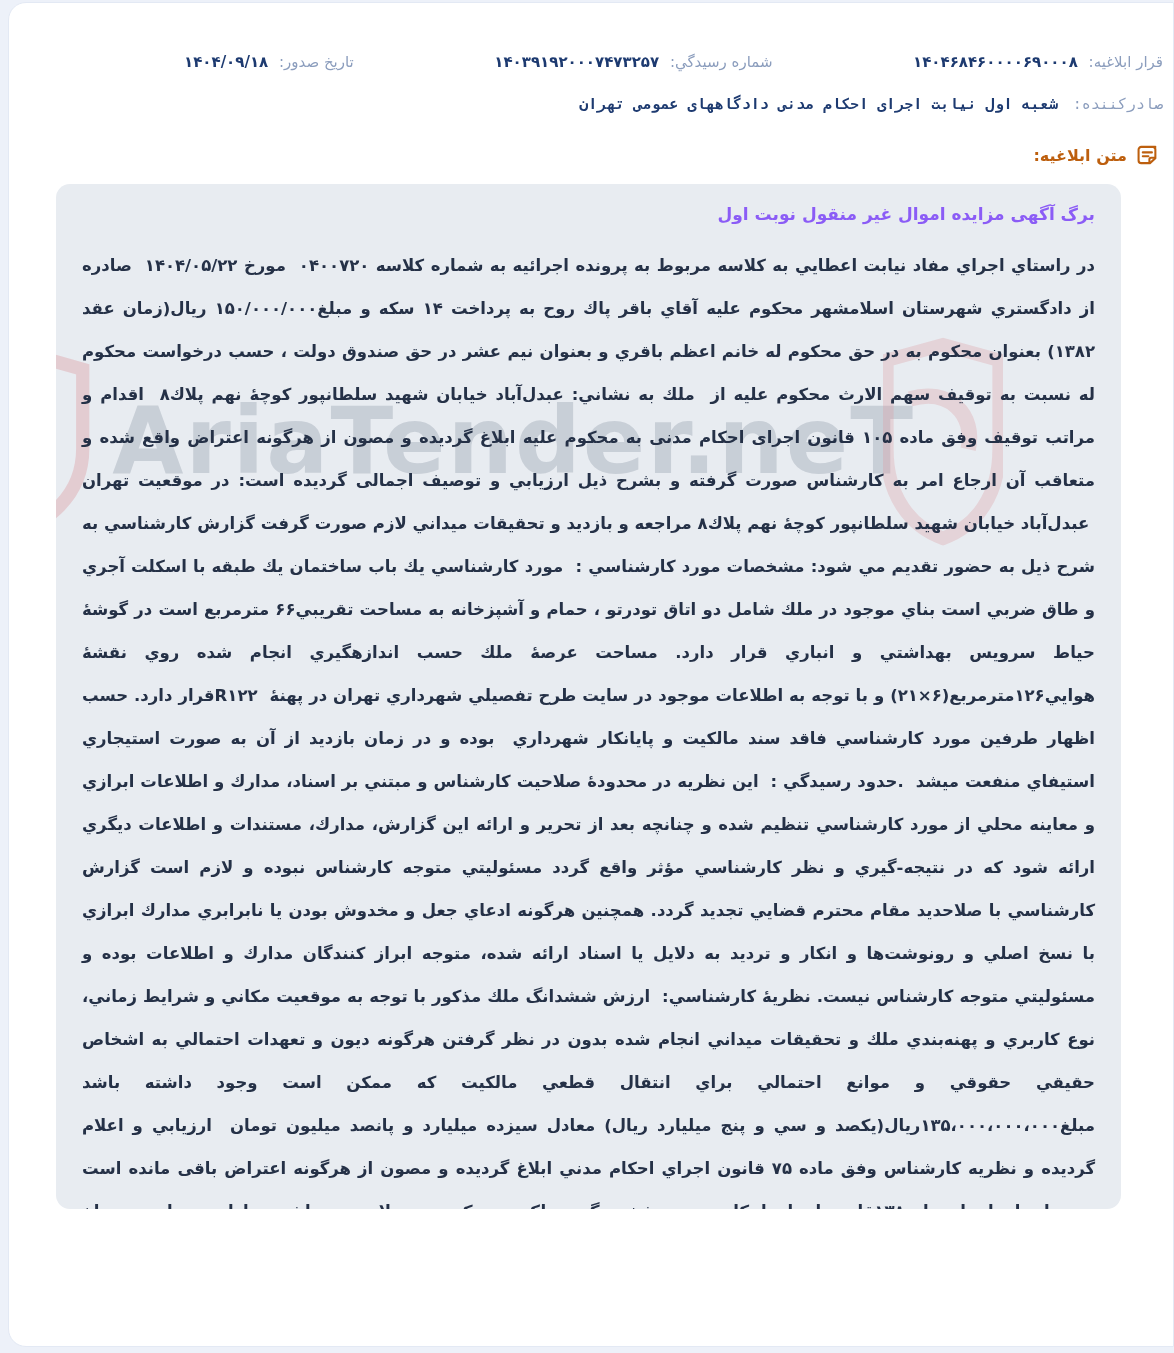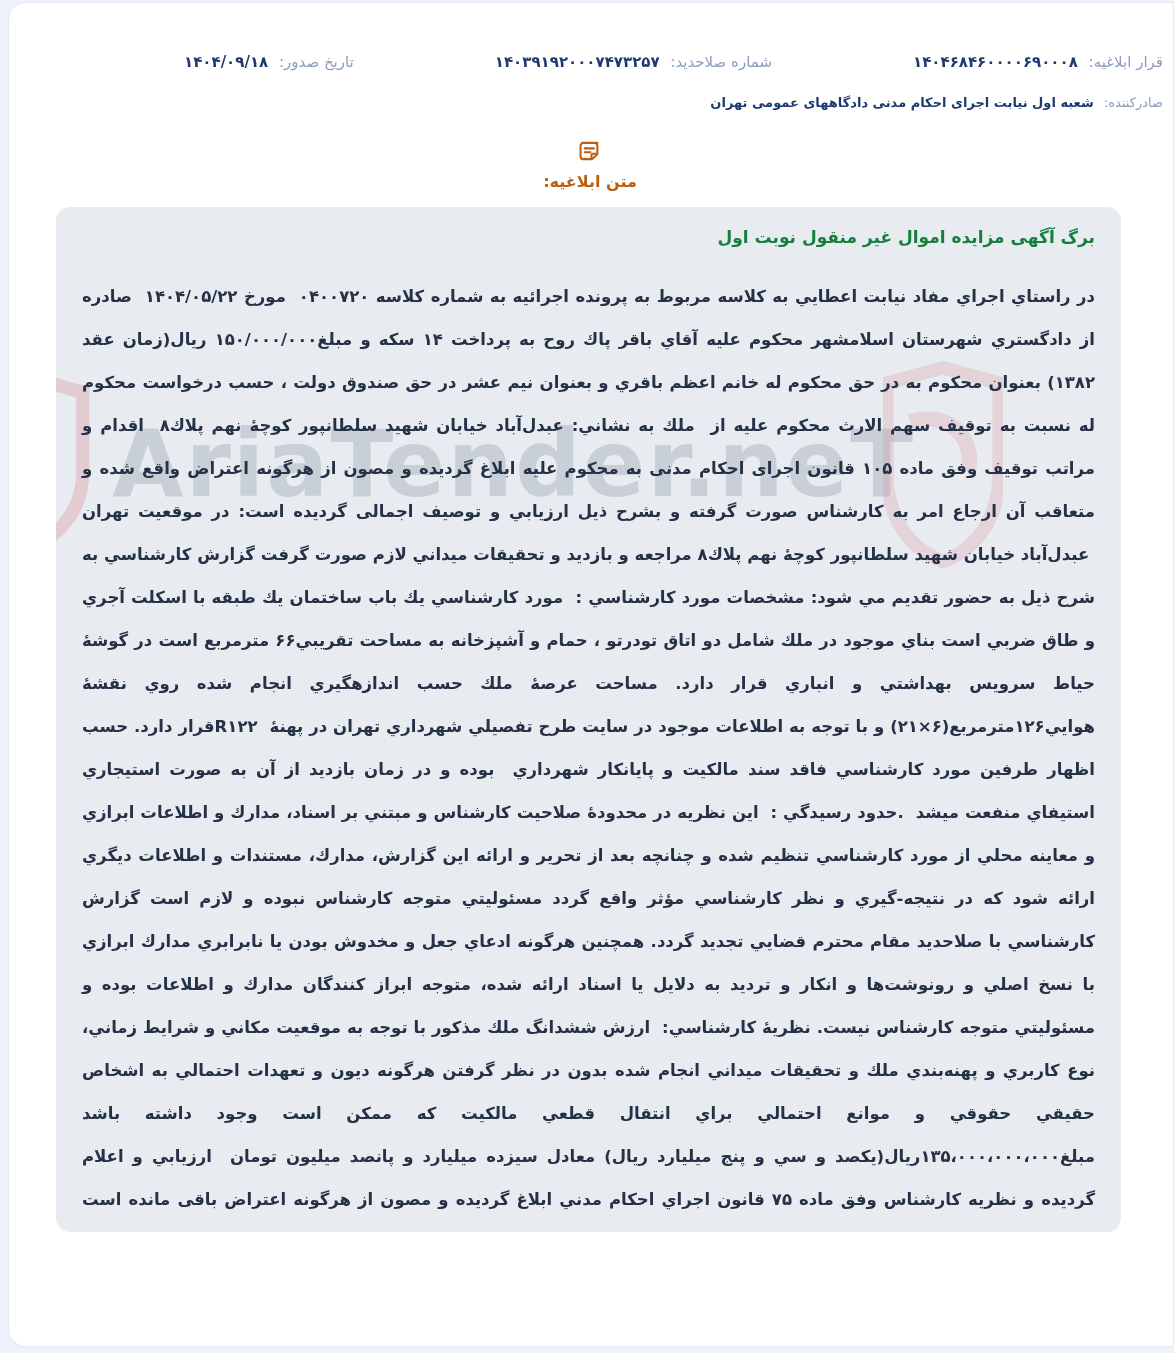--- a/index.html
+++ b/index.html
@@ -24,48 +24,47 @@
   .hdr-row1 {
     display:flex;
     justify-content:space-between;
     align-items:baseline;
     padding-left:165px;
     font-size:15px;
   }
   .field { white-space:nowrap; }
   .lbl { color:#8b9dbd; font-weight:400; }
   .val { color:#1d3a70; font-weight:700; margin-right:6px; }
-  .hdr-line { margin-top:24px; font-size:13px; }
+  .hdr-line { margin-top:24px; font-size:15px;font-family:Liberation Mono, monospace; }
   .hdr-line .val { letter-spacing:0; }
   .notice-heading {
     margin:28px 2px 0 0;
     display:flex;
     align-items:center;
     gap:8px;
     color:#bd5f0e;
     font-size:16px;
     font-weight:700;
-    flex-direction:column;
   }
   .notice-heading svg { flex:0 0 auto; }
   
   .notice-box {
     position:relative;
     margin:16px 52px 0 47px;
     height:1025px;
     background:#e8ecf1;
     border-radius:14px;
     padding:20px 26px;
     overflow:hidden;
   }
   .notice-title {
     font-size:17px;
     font-weight:700;
-    color:#15803d;
-    margin-bottom:28px;
+    color:#8b5cf6;
+    margin-bottom:20px;
     position:relative;
     z-index:2;
   }
   .notice-text {
     font-size:16.5px;
     font-weight:700;
     color:#253147;
     line-height:43px;
     text-align:justify;
     position:relative;
@@ -100,21 +99,21 @@
 <div class="card">
 
   <div class="hdr">
 
     <div class="hdr-row1">
       <div class="field">
         <span class="lbl">قرار ابلاغیه:</span>
         <span class="val">۱۴۰۴۶۸۴۶۰۰۰۰۶۹۰۰۰۸</span>
       </div>
       <div class="field">
-        <span class="lbl">شماره صلاحديد:</span>
+        <span class="lbl">شماره رسيدگي:</span>
         <span class="val">۱۴۰۳۹۱۹۲۰۰۰۷۴۷۳۲۵۷</span>
       </div>
       <div class="field">
         <span class="lbl">تاریخ صدور:</span>
         <span class="val">۱۴۰۴/۰۹/۱۸</span>
       </div>
     </div>
 
     <div class="hdr-line">
       <span class="lbl">صادرکننده:</span>

